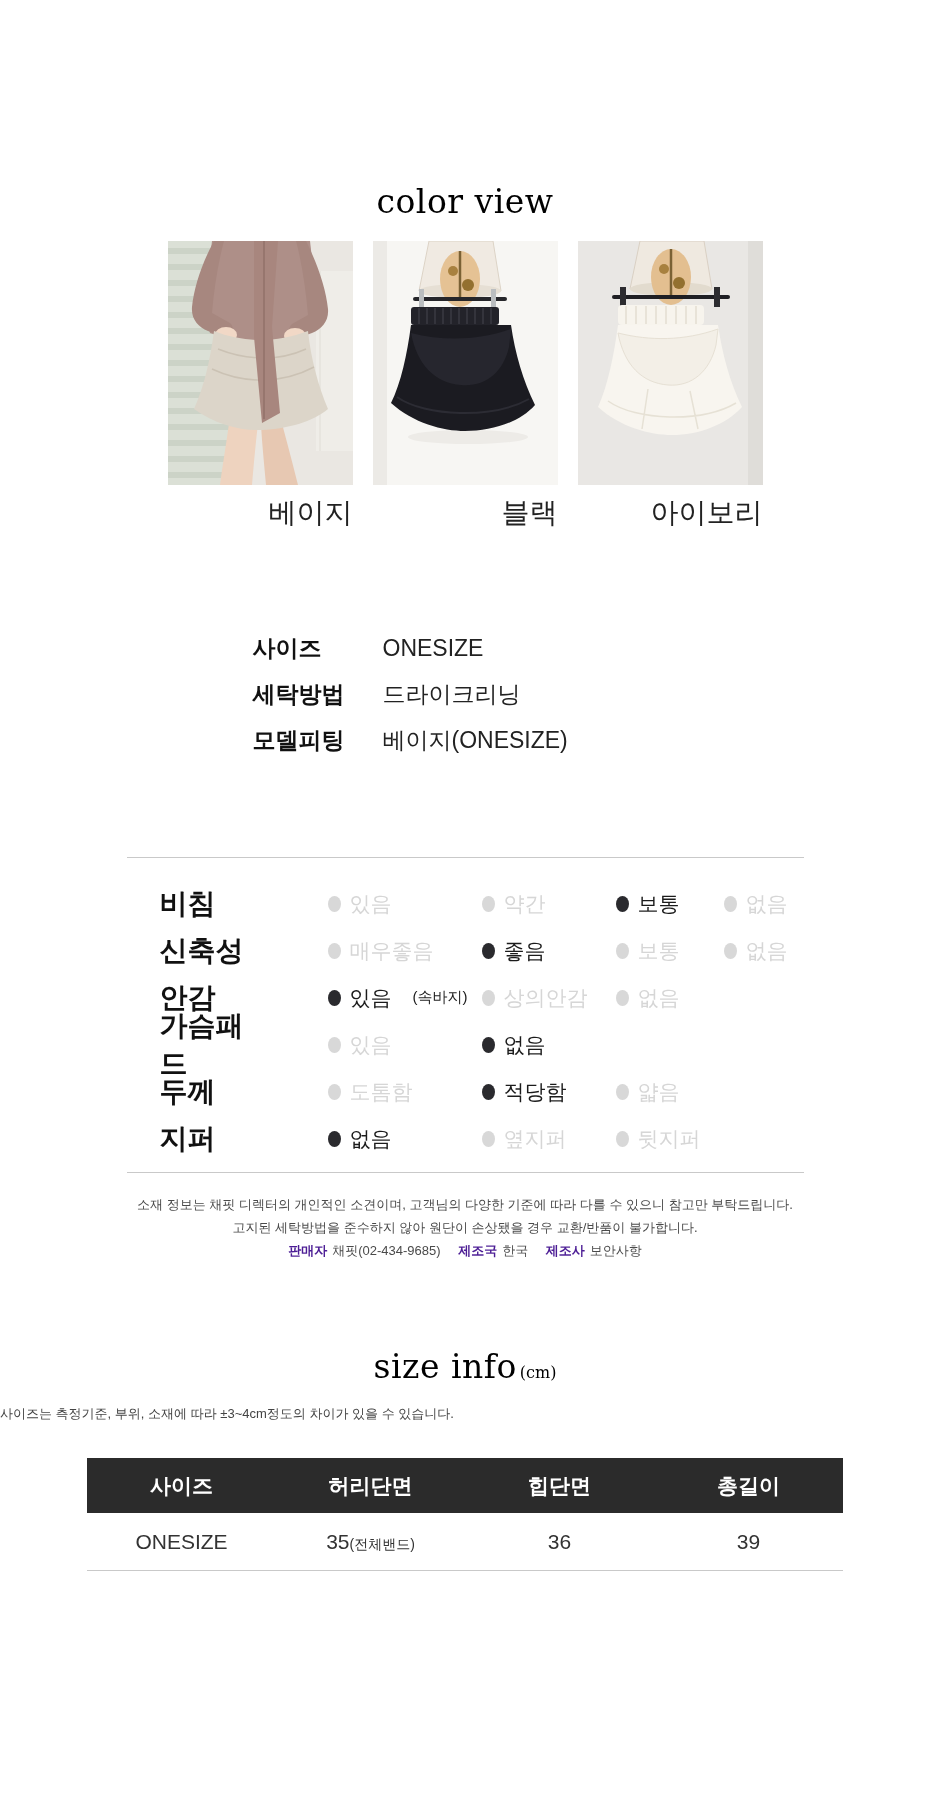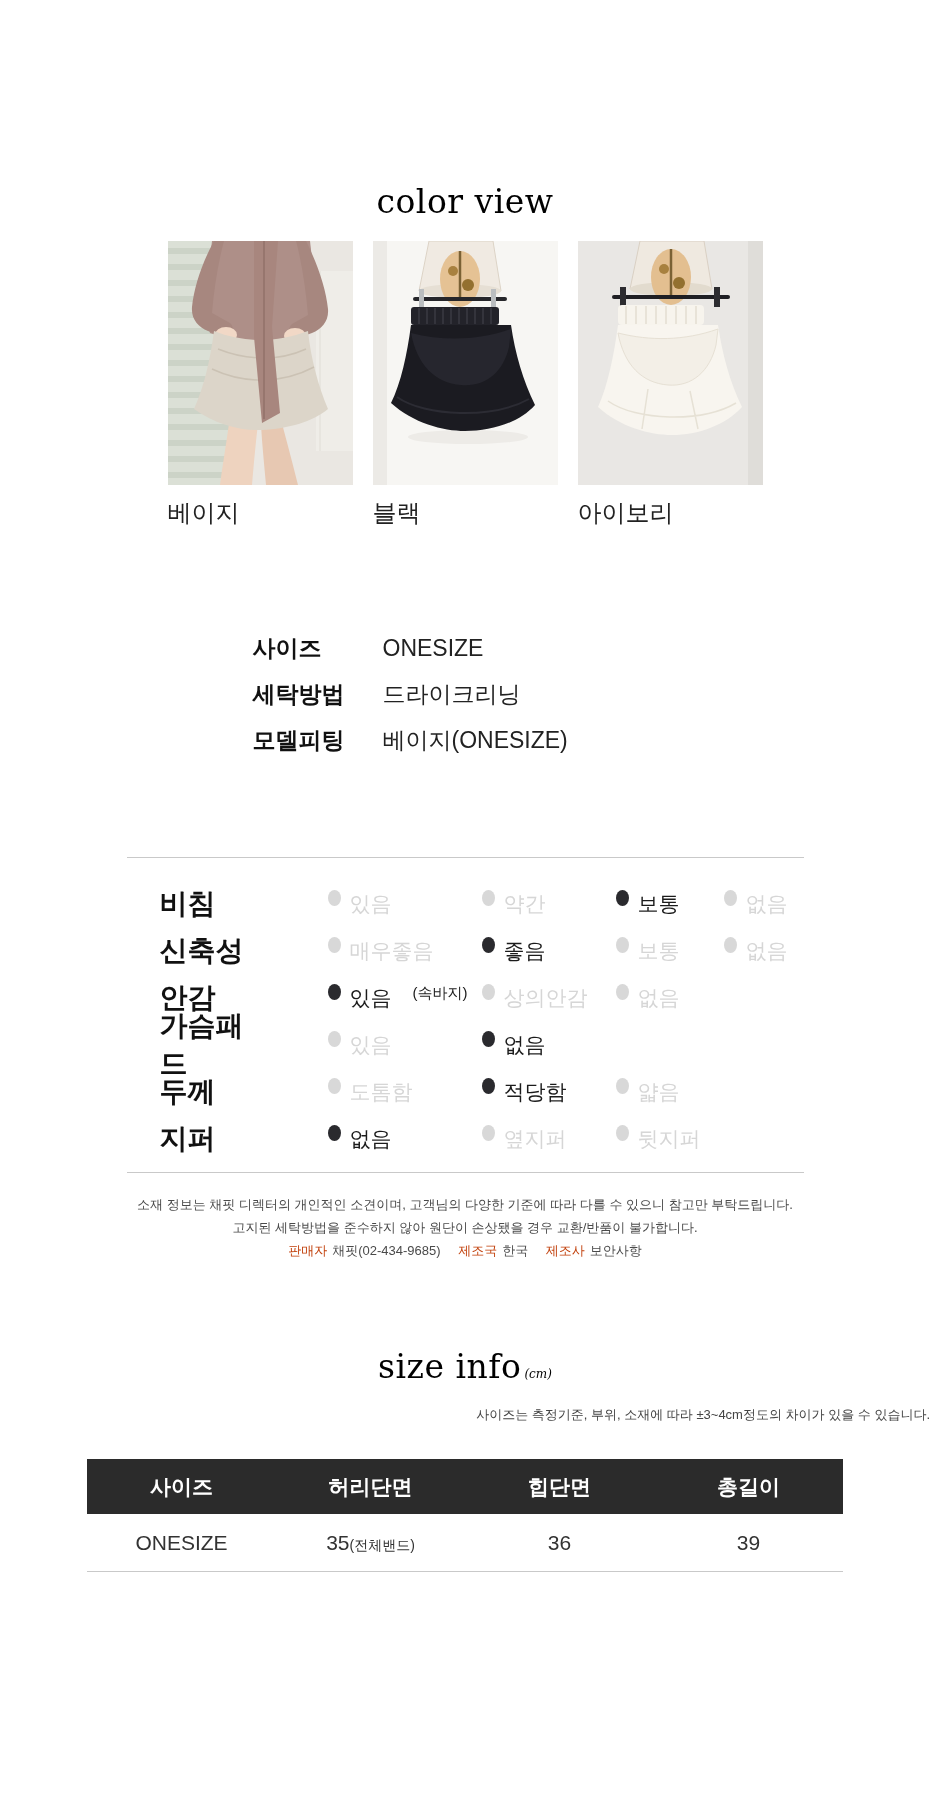--- a/index.html
+++ b/index.html
@@ -6,50 +6,50 @@
   body{width:930px;height:1819px;overflow:hidden;font-family:"Liberation Sans",sans-serif;color:#1b1b1b;}
   .page{width:930px;padding-top:184px;box-sizing:border-box;}
 
   .serif-title{font-family:"DejaVu Serif","Liberation Serif",serif;font-weight:400;font-size:33px;line-height:36px;color:#000000;text-align:center;margin:0;letter-spacing:0.5px;}
 
   
   .swatches{margin-top:21px;display:flex;justify-content:center;gap:20px;}
   .swatch{margin:0;width:185px;}
   .tile{width:185px;height:244px;overflow:hidden;background:#f2f1ee;}
   .tile svg{display:block;}
-  .swatch figcaption{margin-top:13px;text-align:left;font-size:24px;line-height:30px;color:#222;}
+  .swatch figcaption{margin-top:13px;text-align:right;font-size:28px;line-height:30px;color:#222;}
 
   
   .info{width:677px;margin:97px auto 0;padding-left:126px;box-sizing:border-box;}
   .info-row{height:46px;display:flex;align-items:center;}
   .info-label{display:inline-block;width:130px;font-weight:700;font-size:23px;color:#111;}
   .info-value{font-size:23px;color:#222;}
 
   
   .attrs{width:677px;margin:94px auto 0;border-top:1px solid #c9c9c9;border-bottom:1px solid #c9c9c9;padding:22px 0 10px;box-sizing:content-box;}
   .attr-row{position:relative;height:47px;}
   .attr-label{position:absolute;left:33px;top:50%;transform:translateY(-50%);width:85px;font-weight:700;font-size:28px;color:#111;text-align:justify;text-align-last:justify;}
-  .opt{position:absolute;top:50%;transform:translateY(-50%);display:flex;align-items:flex-start;color:#d6d6d6;font-size:21px;white-space:nowrap;}
+  .opt{position:absolute;top:50%;transform:translateY(-50%);display:flex;align-items:center;color:#d6d6d6;font-size:21px;white-space:nowrap;}
   .opt .dot{display:inline-block;width:13px;height:16px;border-radius:50%;background:#d8d8d8;margin-right:9px;flex:0 0 auto;}
   .opt.on{color:#1b1b1b;}
   .opt.on .dot{background:#2a2a2e;}
   .opt .suffix{font-size:15px;color:inherit;margin-left:21px;}
   .c0{left:201px}.c1{left:355px}.c2{left:489px}.c3{left:597px}
 
   
   .disclaimer{margin-top:11px;text-align:center;}
   .disclaimer p{margin:0;font-size:13px;line-height:23px;color:#4a4a4a;}
   .disclaimer p:first-child{margin-top:20px;}
   .seller .pair{margin:0 7px;}
-  .seller b{font-weight:400;color:#c2410c;margin-right:5px;}
+  .seller b{font-weight:700;color:#4c1d95;margin-right:5px;}
 
   
   .size-title{margin-top:86px;line-height:38px;}
-  .size-title .unit{font-size:12px;margin-left:3px;letter-spacing:0;font-style:italic;}
-  .size-note{margin:13px 0 0;text-align:right;font-size:13px;line-height:17px;color:#444;}
+  .size-title .unit{font-size:16px;margin-left:3px;letter-spacing:0;}
+  .size-note{margin:13px 0 0;text-align:left;font-size:13px;line-height:17px;color:#444;}
 
   table.size-table{width:756px;margin:36px auto 0;border-collapse:collapse;table-layout:fixed;}
   .size-table th{background:#2b2b2b;color:#ffffff;font-size:21px;font-weight:700;height:53px;text-align:center;}
   .size-table td{height:55px;text-align:center;font-size:21px;color:#333;border-bottom:1px solid #c9c9c9;}
   .size-table td .cell-suffix{font-size:14px;}
 </style>
 </head>
 <body>
 
 <div class="page">

